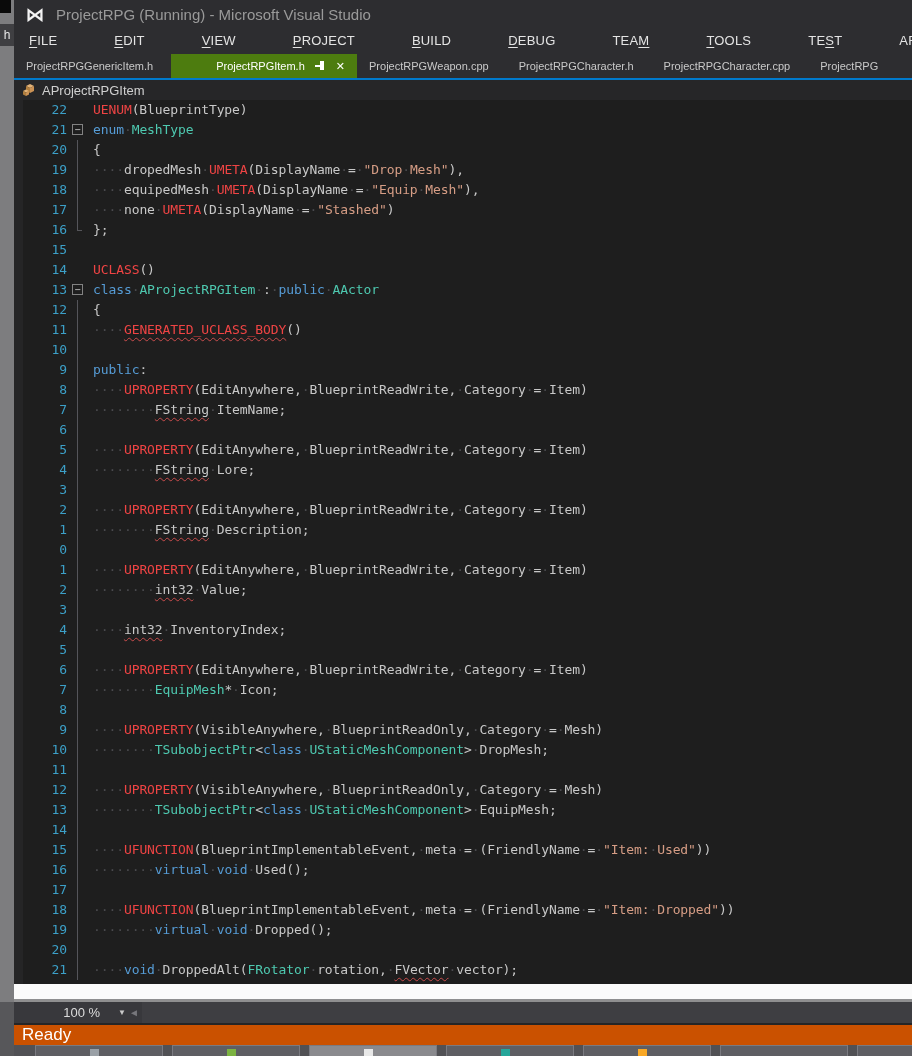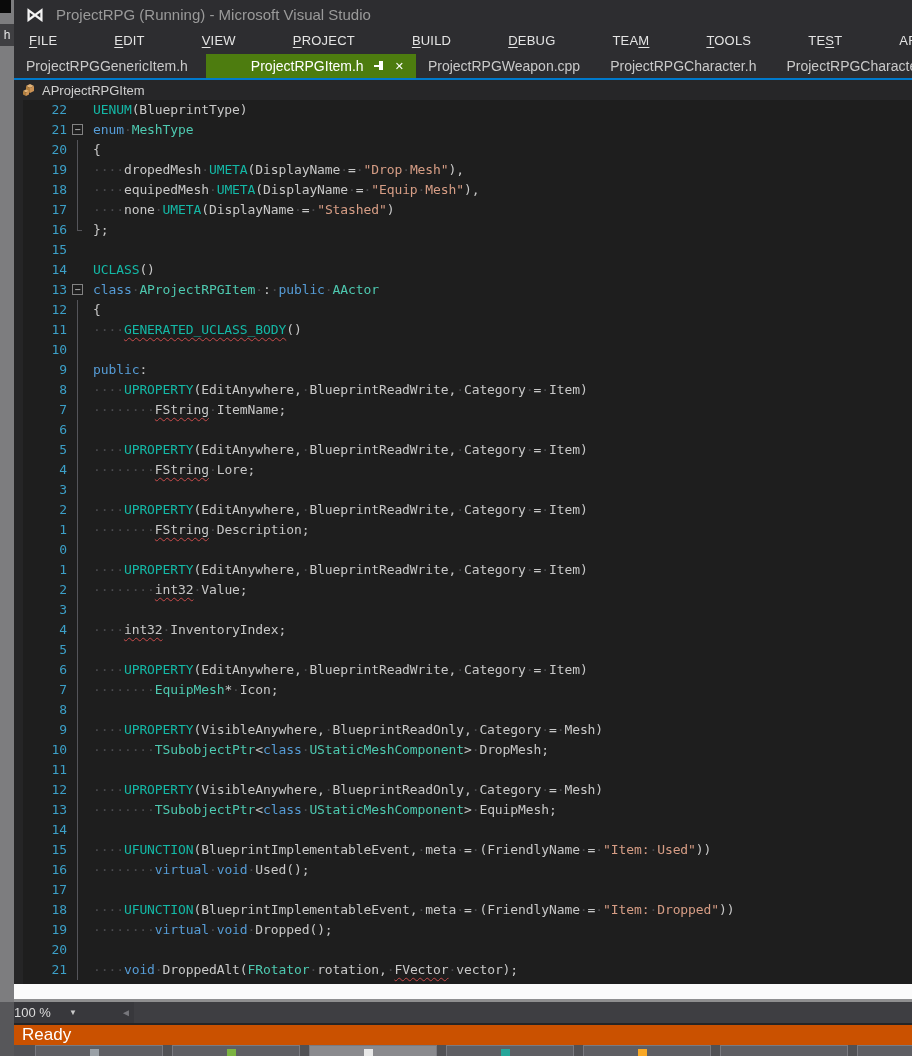--- a/index.html
+++ b/index.html
@@ -21,21 +21,21 @@
           font-size:19px;font-weight:700;line-height:28px;text-align:center;}
   .title-text{color:#9A9A9A;font-size:15px;margin-left:8px;white-space:nowrap;}
 
   
   .menubar{height:26px;display:flex;align-items:stretch;padding-left:6px;gap:39px;}
   .mitem{padding:0 9px;color:#E4E4E4;font-size:13px;line-height:26px;letter-spacing:.2px;cursor:default;}
   .mitem .mn{text-decoration:underline;text-underline-offset:2px;}
 
   
   .tabbar{height:24px;display:flex;align-items:stretch;overflow:hidden;}
-  .tab{padding:0 12px;display:flex;align-items:center;color:#C9C9C9;font-size:14px;white-space:nowrap;margin-right:6px;}
+  .tab{padding:0 12px;display:flex;align-items:center;color:#C9C9C9;font-size:11px;white-space:nowrap;margin-right:6px;}
   .tab.active{background:#4d7c0f;color:#FFFFFF;margin-right:0;padding-left:45px;}
   .tab-pin{position:relative;width:13px;height:12px;margin-left:9px;}
   .tab-pin::before{content:"";position:absolute;left:6px;top:1px;width:4px;height:9px;background:#fff;}
   .tab-pin::after{content:"";position:absolute;left:1px;top:5px;width:5px;height:2px;background:#fff;}
   .tab-close{margin-left:9px;color:#FFFFFF;font-size:11px;line-height:12px;}
   .tab-close::before{content:"✕";}
   .blueline{height:2px;background:#007ACC;}
 
   
   .breadcrumb{height:20px;background:#262628;display:flex;align-items:center;padding-left:7px;}
@@ -50,34 +50,34 @@
   .lnum{flex:none;width:44px;padding-left:9px;box-sizing:content-box;text-align:right;
         color:#3CA0C8;padding-right:0;}
   .fold{flex:none;width:22px;position:relative;}
   .fbox::before{content:"−";position:absolute;left:5px;top:4px;width:11px;height:11px;
         border:1px solid #828282;background:#1E1E1E;color:#C0C0C0;font-size:10px;line-height:9px;
         text-align:center;box-sizing:border-box;}
   .fline::before{content:"";position:absolute;left:10px;top:0;bottom:0;border-left:1px solid #55555A;}
   .fcorner::before{content:"";position:absolute;left:10px;top:0;height:11px;border-left:1px solid #55555A;}
   .fcorner::after{content:"";position:absolute;left:10px;top:10px;width:5px;border-bottom:1px solid #55555A;}
   .ctext{white-space:pre;padding-left:4px;}
-  .c-m{color:#14b8a6;margin-top:48px;}
+  .c-m{color:#ef4444;margin-top:48px;}
   .c-k{color:#569CD6;}
   .c-t{color:#4EC9B0;}
   .c-s{color:#D69D85;}
   .c-p{color:#C8C8C8;}
   .c-w{color:#4A4A4E;}
   .sqg{text-decoration:underline;text-decoration-style:wavy;text-decoration-color:#C84C4C;
        text-decoration-thickness:1px;text-underline-offset:3px;}
 
   
   .whiteband{height:15px;background:#FBFBFB;}
   .grayline{height:3px;background:#8F8F90;}
   .bottomrow{height:21px;background:#38383C;display:flex;align-items:center;position:relative;}
-  .zoombox{display:flex;align-items:center;width:104px;color:#DCDCDC;font-size:13px;}
+  .zoombox{display:flex;align-items:center;padding-left:8px;width:104px;color:#DCDCDC;font-size:13px;justify-content:flex-end;}
   .zoom-caret{margin-left:18px;font-size:8px;color:#C9C9C9;}
   .hscroll-left{width:16px;text-align:center;color:#77777C;font-size:10px;}
   .hscroll-track{flex:1;height:100%;background:#3E3E42;}
   .statusgap{height:2px;background:#252526;}
   .statusbar{height:20px;background:#CA5100;color:#FFFFFF;font-size:17px;line-height:20px;padding-left:8px;}
 
   
   .taskbar{height:11px;background:#515155;display:flex;padding-left:21px;overflow:hidden;}
   .tbtn{width:126px;height:14px;margin-right:9px;background:#5E5E63;border:1px solid #7A7A80;
         border-bottom:none;position:relative;flex:none;}

